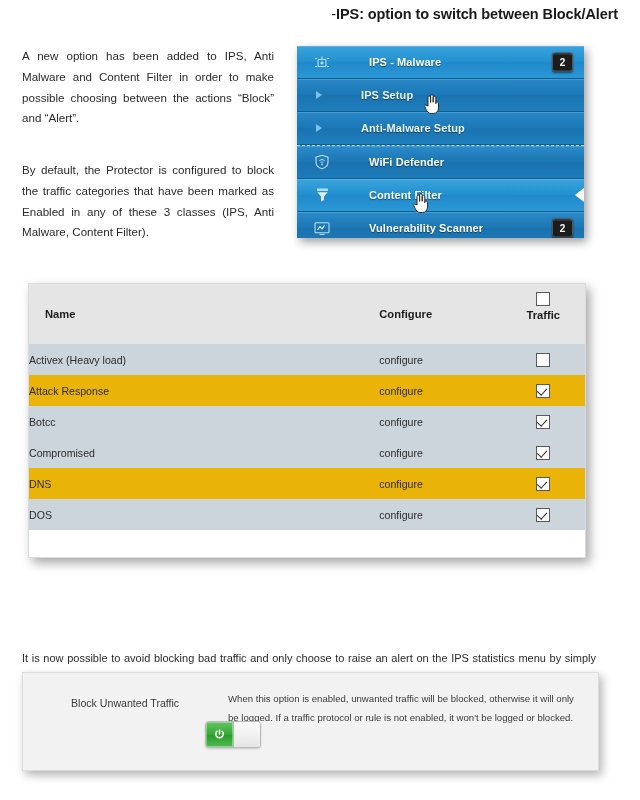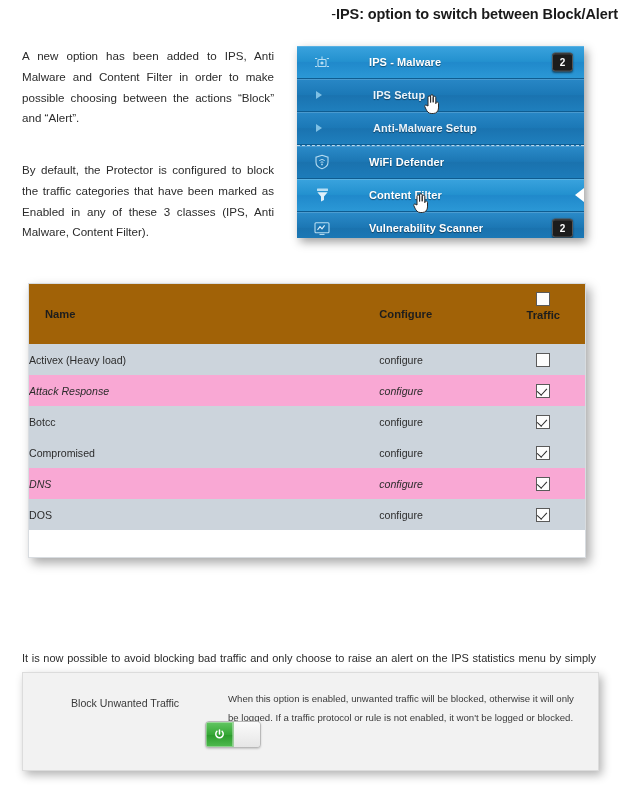--- a/index.html
+++ b/index.html
@@ -38,21 +38,20 @@
     position:relative;height:32px;display:flex;align-items:center;
     background:linear-gradient(to bottom,#2b8bc9 0%,#1c77b4 48%,#1a72ae 52%,#1d7cba 100%);
     border-bottom:1px solid #0f5c90;
     box-shadow:inset 0 1px 0 rgba(255,255,255,.16);
   }
   .mrow.sel{
     background:linear-gradient(to bottom,#3aa3de 0%,#2391cf 48%,#2089cb 52%,#2b98d6 100%);
   }
   .mrow.sub{
     background:linear-gradient(to bottom,#2887c6 0%,#1b78b6 50%,#1a73b0 52%,#1f7fbd 100%);
-    gap:12px;
   }
   .mrow.dashed-top{border-top:1px dashed #bcd9ec;}
   .mico{
     width:22px;height:18px;margin-left:14px;margin-right:8px;
     flex:0 0 auto;display:flex;align-items:center;justify-content:center;
     opacity:.95;
   }
   .marrow{
     width:9px;height:9px;margin-left:18px;margin-right:9px;flex:0 0 auto;
     position:relative;
@@ -87,35 +86,35 @@
 
   
   .table-panel{
     position:absolute;left:28px;top:283px;width:556px;height:273px;
     background:#ffffff;border:1px solid #d8dce0;
     box-shadow:4px 5px 10px rgba(0,0,0,.34);
     overflow:hidden;
   }
   table.cfg{width:100%;border-collapse:collapse;table-layout:fixed;}
   table.cfg th{
-    background:#a16207;text-align:left;font-size:11.2px;font-weight:bold;
+    background:#e5e5e5;text-align:left;font-size:11.2px;font-weight:bold;
     color:#1d1d1d;padding:0;height:52px;vertical-align:middle;
   }
   .th-name{padding-left:16px !important;}
   .th-conf{text-align:left !important;}
   .th-en{text-align:center !important;vertical-align:top !important;padding-top:8px !important;}
   .th-en .hdr-stack{display:flex;flex-direction:column;align-items:center;gap:3px;}
   table.cfg td{
     font-size:10.6px;color:#2c2c2c;height:31px;padding:0;vertical-align:middle;
   }
   .td-name{padding-left:16px;}
   .td-conf{color:#3b4a63;font-size:10.4px;}
   .td-en{text-align:center;}
   tr.odd td{background:#ccd4dc;}
-  tr.even td{background:#f9a8d4;font-style:italic;}
+  tr.even td{background:#eab308;}
   .cb{
     display:inline-block;width:12px;height:12px;
     border:1px solid #5a5a5a;background:#fdfdfd;position:relative;
     vertical-align:middle;
   }
   .cb.on::after{
     content:"";position:absolute;left:2px;top:1px;width:5px;height:8px;
     border:solid #2a2a2a;border-width:0 1.6px 1.6px 0;
     transform:rotate(42deg);
   }

